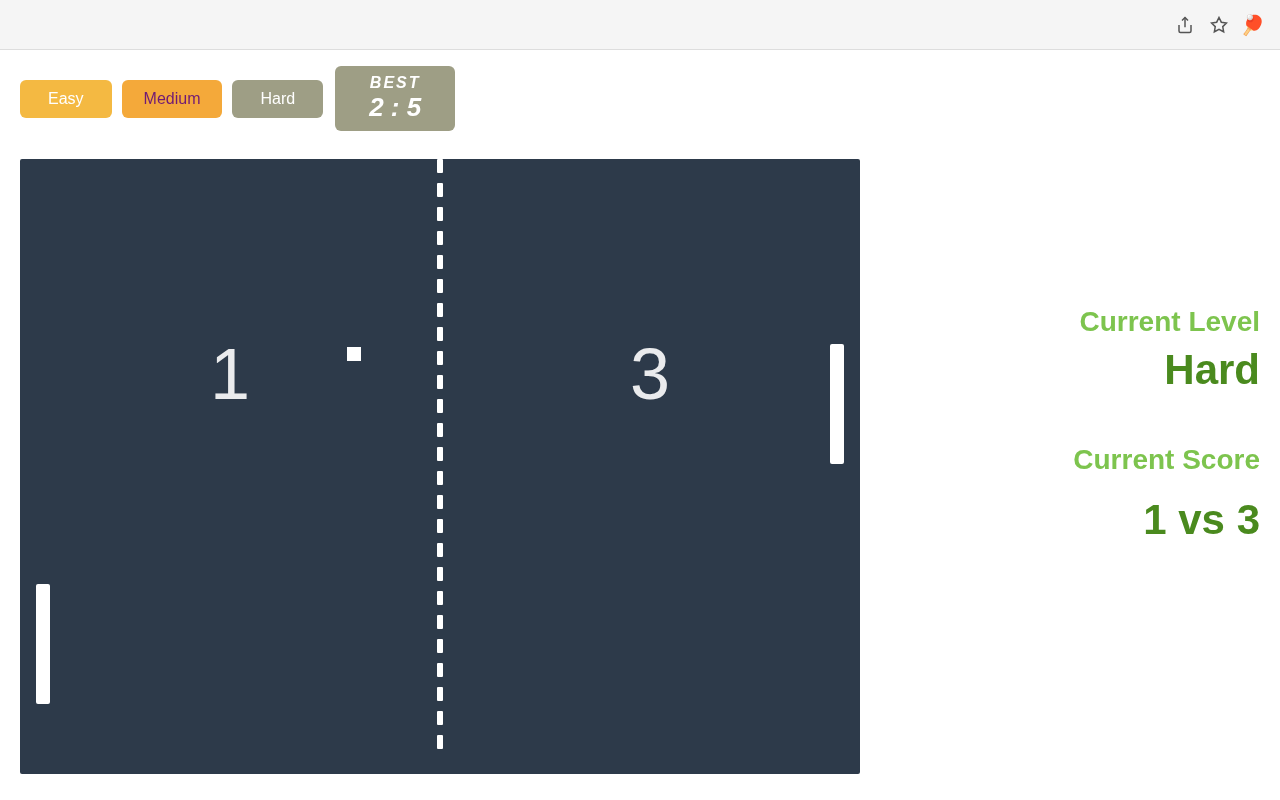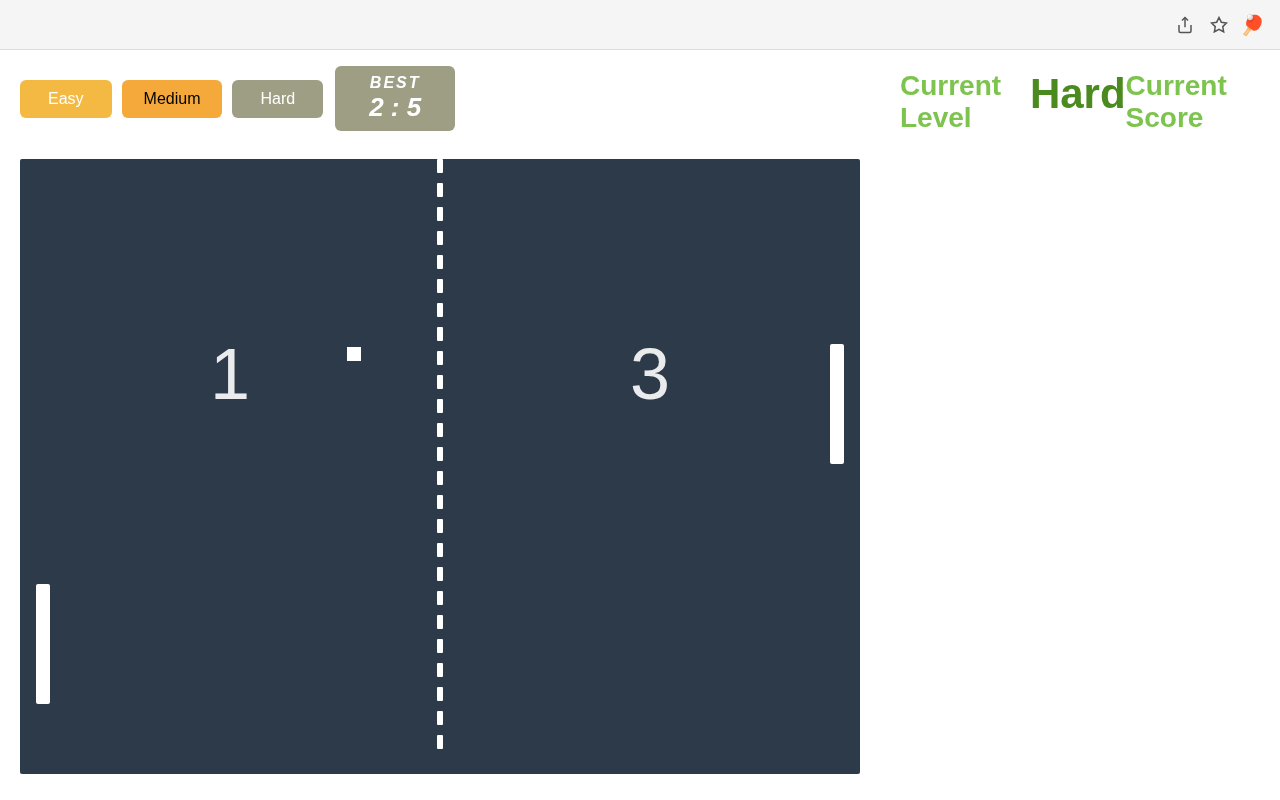--- a/index.html
+++ b/index.html
@@ -75,21 +75,21 @@
       border: none;
       border-radius: 6px;
       padding: 10px 28px;
       font-size: 16px;
       cursor: pointer;
       font-weight: 500;
     }
 
     .btn-medium {
       background: #f4a93a;
-      color: #000000;
+      color: #701a75;
       border: none;
       border-radius: 6px;
       padding: 10px 22px;
       font-size: 16px;
       cursor: pointer;
       font-weight: 500;
     }
 
     .btn-hard {
       background: #9e9e85;
@@ -235,21 +235,22 @@
       background: white;
       right: 16px;
       top: 185px;
       border-radius: 2px;
     }
 
     
     .info-panel {
       flex: 1;
       display: flex;
-      align-items: flex-start;
+      flex-direction: column;
+      align-items: flex-end;
       justify-content: center;
       padding: 20px;
       background: white;
     }
 
     .current-level-label {
       color: #7dc44e;
       font-size: 28px;
       font-weight: bold;
       margin-bottom: 8px;
@@ -353,15 +354,16 @@
       <div class="paddle-left"></div>
       <div class="paddle-right"></div>
 
     </div>
   </div>
 
   <div class="info-panel">
     <div class="current-level-label">Current Level</div>
     <div class="current-level-value">Hard</div>
     <div class="current-score-label">Current Score</div>
+    <div class="current-score-value">1 vs 3</div>
   </div>
 
 </div>
 
 </body></html>

